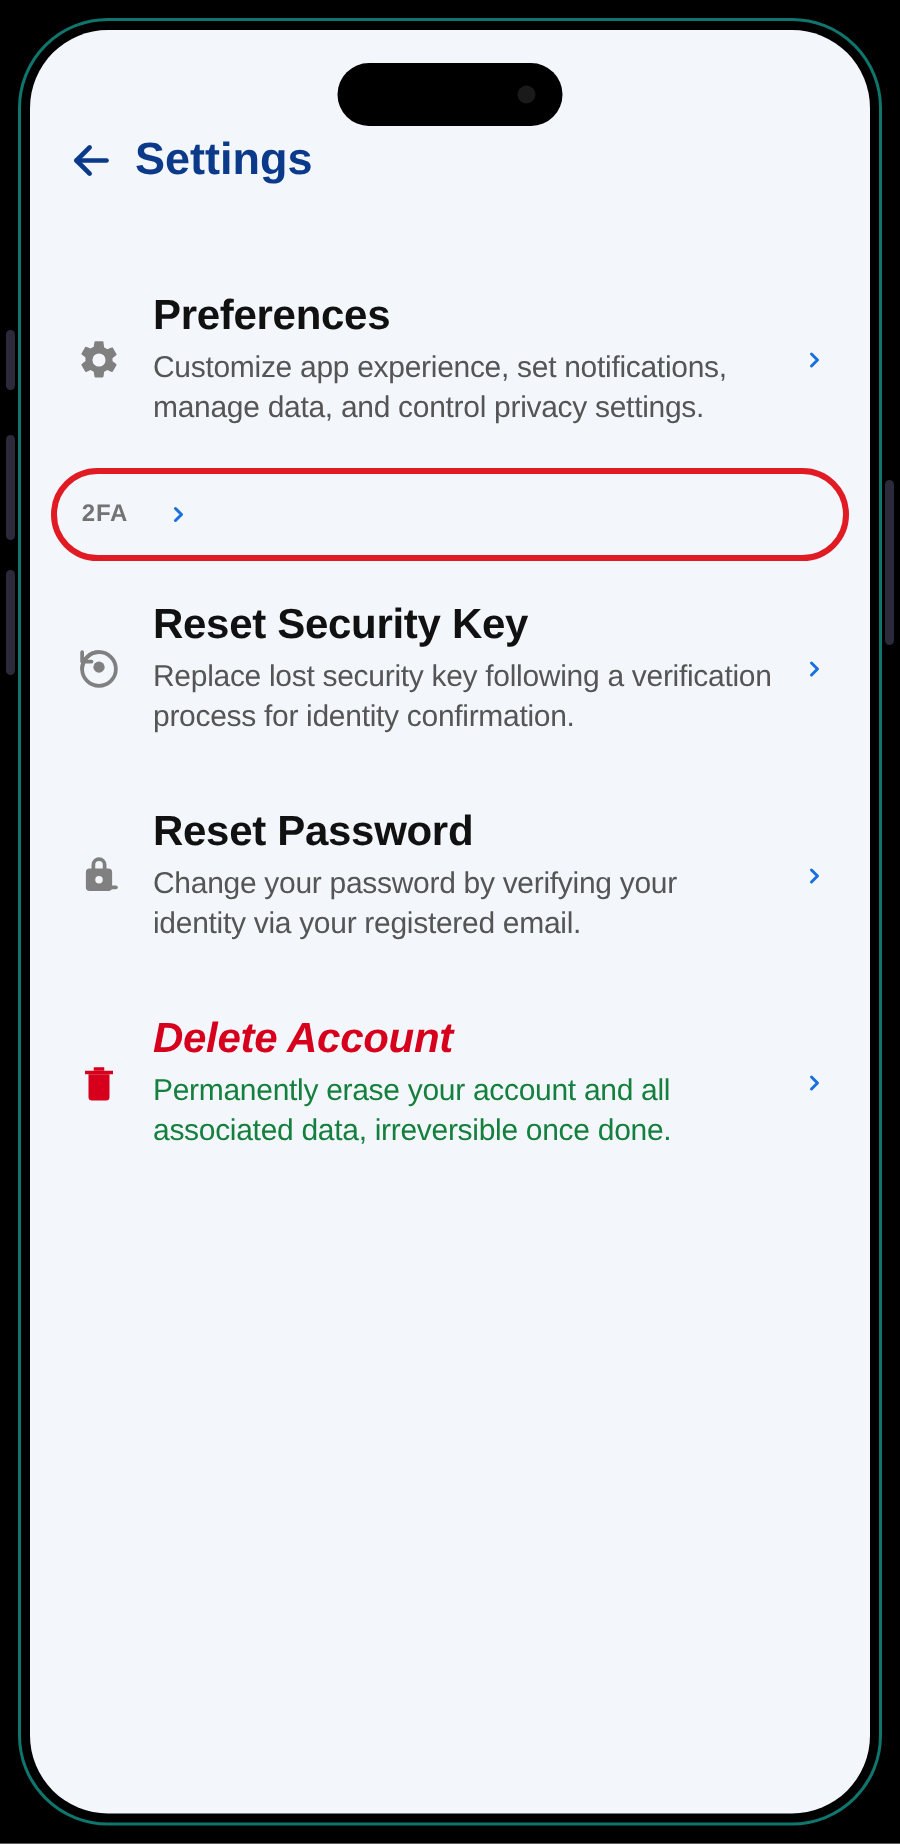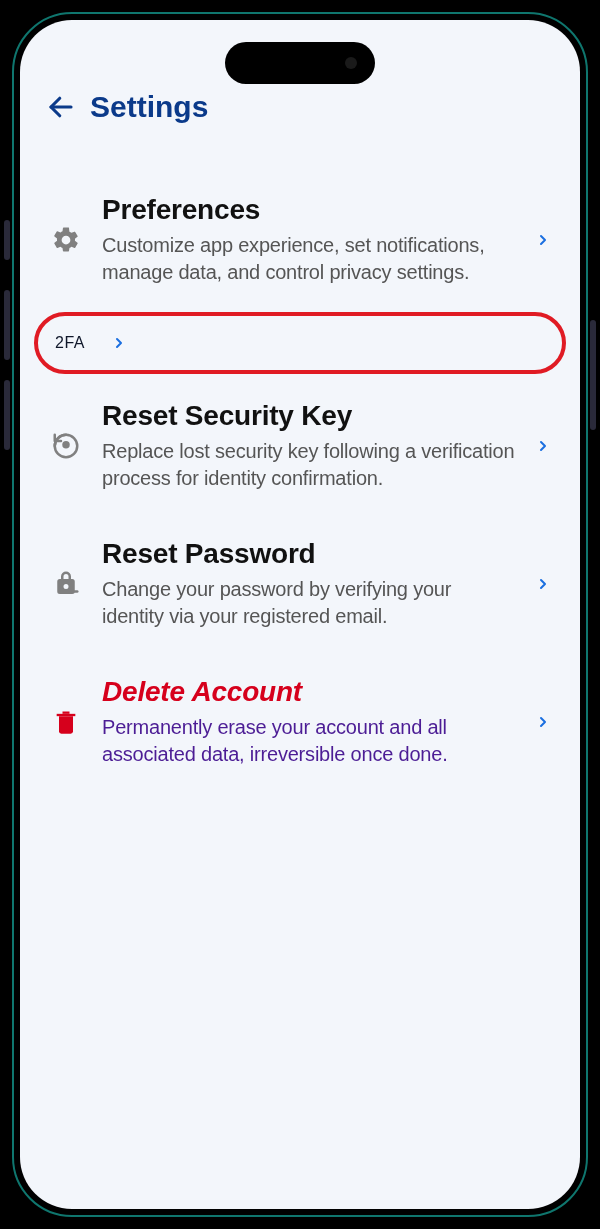--- a/index.html
+++ b/index.html
@@ -104,33 +104,33 @@
       margin-bottom: 6px;
       letter-spacing: -0.2px;
     }
     .row-desc {
       font-size: 20px;
       line-height: 1.35;
       color: #555;
       letter-spacing: -0.2px;
     }
     .row.danger .row-title { color: #d6001c; font-style: italic; }
-    .row.danger .row-desc { color: #4c1d95; }
+    .row.danger .row-desc { color: #15803d; }
     .chevron {
       flex: 0 0 26px;
       color: #1a6fe0;
       display: flex;
       align-items: center;
       justify-content: center;
     }
     .twofa-text {
-      font-weight: 400;
+      font-weight: 700;
       font-size: 16px;
       letter-spacing: 0.5px;
-      color: #0f172a;
+      color: #737373;
       font-family: "Arial Black", sans-serif;
     }
     
     .side-btn {
       position: absolute;
       background: #2a2a3a;
       border-radius: 3px;
     }
     .sb-left1 { left: 4px; top: 220px; width: 6px; height: 40px; }
     .sb-left2 { left: 4px; top: 290px; width: 6px; height: 70px; }

